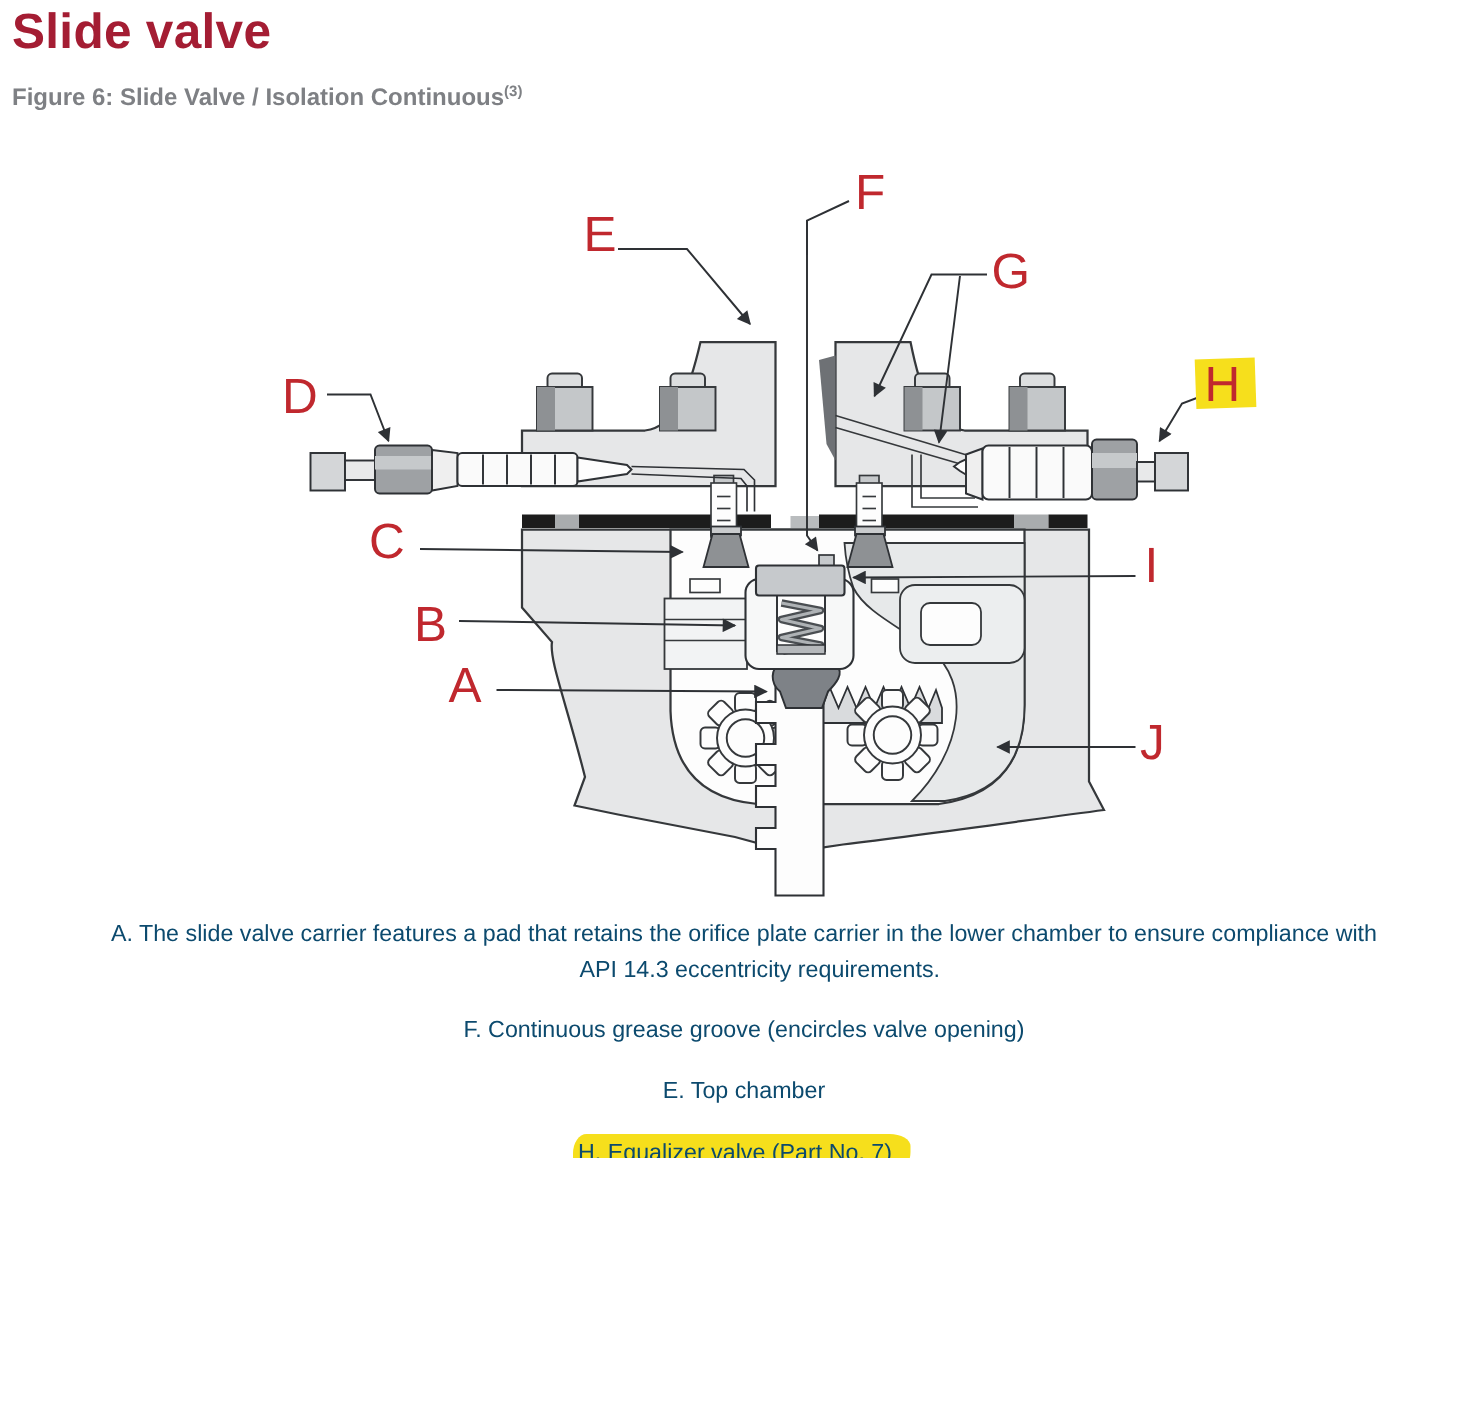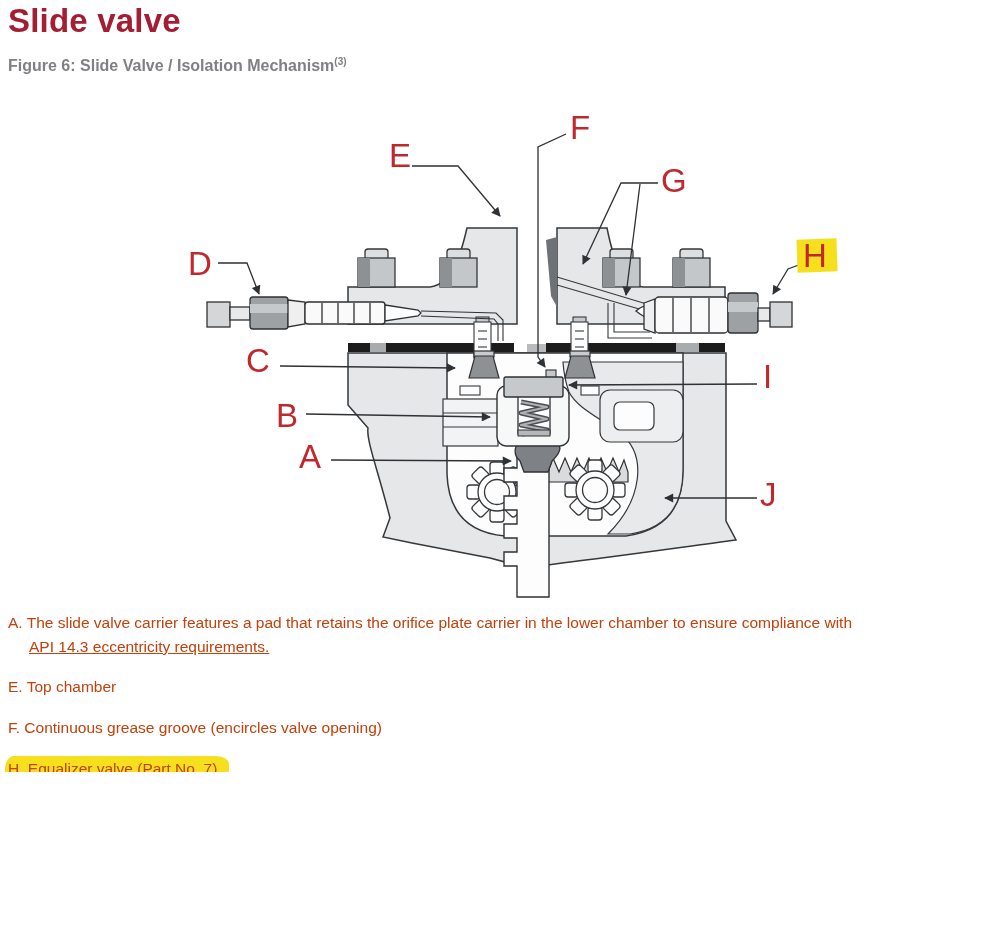--- a/index.html
+++ b/index.html
@@ -14,41 +14,41 @@
     position:absolute;left:8px;top:56px;
     font-size:16px;font-weight:bold;color:#7E8084;
   }
   .fig-caption sup{font-size:10px;}
 
   #diagram{position:absolute;left:0;top:95px;}
 
   #legend{position:absolute;left:8px;top:611px;width:976px;}
   .legend-item{
     font-size:15.5px;line-height:23.5px;margin-bottom:17px;
-    padding-left:21px;text-indent:-21px;color:#c2410c;
-  }
-  .legend-line2{margin-left:0px;text-indent:0;text-decoration:underline;}
+    padding-left:21px;text-indent:-21px;color:#0c4a6e;text-align:center;
+  }
+  .legend-line2{margin-left:0px;text-indent:0;}
   .legend-line2:empty{display:none;}
   .hl{
     background:#F6DF1C;
     display:inline-block;
     padding:1px 12px 2px 3px;
     margin-left:-3px;
     border-radius:9px 14px 12px 4px / 13px 8px 15px 7px;
     text-indent:0;
   }
 </style>
 </head>
 <body>
 
 <div id="page">
 
   <div class="doc-title">Slide valve</div>
 
-  <div class="fig-caption"><span>Figure 6: Slide Valve / Isolation Mechanism</span><sup>(3)</sup></div>
+  <div class="fig-caption"><span>Figure 6: Slide Valve / Isolation Continuous</span><sup>(3)</sup></div>
 
   <svg id="diagram" width="988" height="515" viewBox="0 95 988 515" xmlns="http://www.w3.org/2000/svg">
     <defs>
       <marker id="arr" viewBox="0 0 10 10" refX="9" refY="5" markerWidth="8.5" markerHeight="7" orient="auto-start-reverse">
         <path d="M0,0 L10,5 L0,10 z" fill="#2E3135"></path>
       </marker>
     </defs>
 
     <g>
       <path d="M467,228 L517,228 L517,324 L348,324 L348,287 L430,287 C452,284 460,258 467,228 Z" fill="#E6E7E8" stroke="#35383B" stroke-width="1.5"></path>
@@ -242,26 +242,26 @@
       <text x="760" y="506">J</text>
     </g>
   </svg>
 
   <div id="legend">
     <div class="legend-item">
       <span>A. The slide valve carrier features a pad that retains the orifice plate carrier in the lower chamber to ensure compliance with</span>
       <div class="legend-line2">API 14.3 eccentricity requirements.</div>
     </div>
     <div class="legend-item">
+      <span>F. Continuous grease groove (encircles valve opening)</span>
+      
+    </div>
+    <div class="legend-item">
       <span>E. Top chamber</span>
       
     </div>
     <div class="legend-item">
-      <span>F. Continuous grease groove (encircles valve opening)</span>
-      
-    </div>
-    <div class="legend-item">
       <span class="hl"><span>H. Equalizer valve (Part No. 7)</span></span>
       
     </div>
   </div>
 
 </div>
 
 </body></html>

